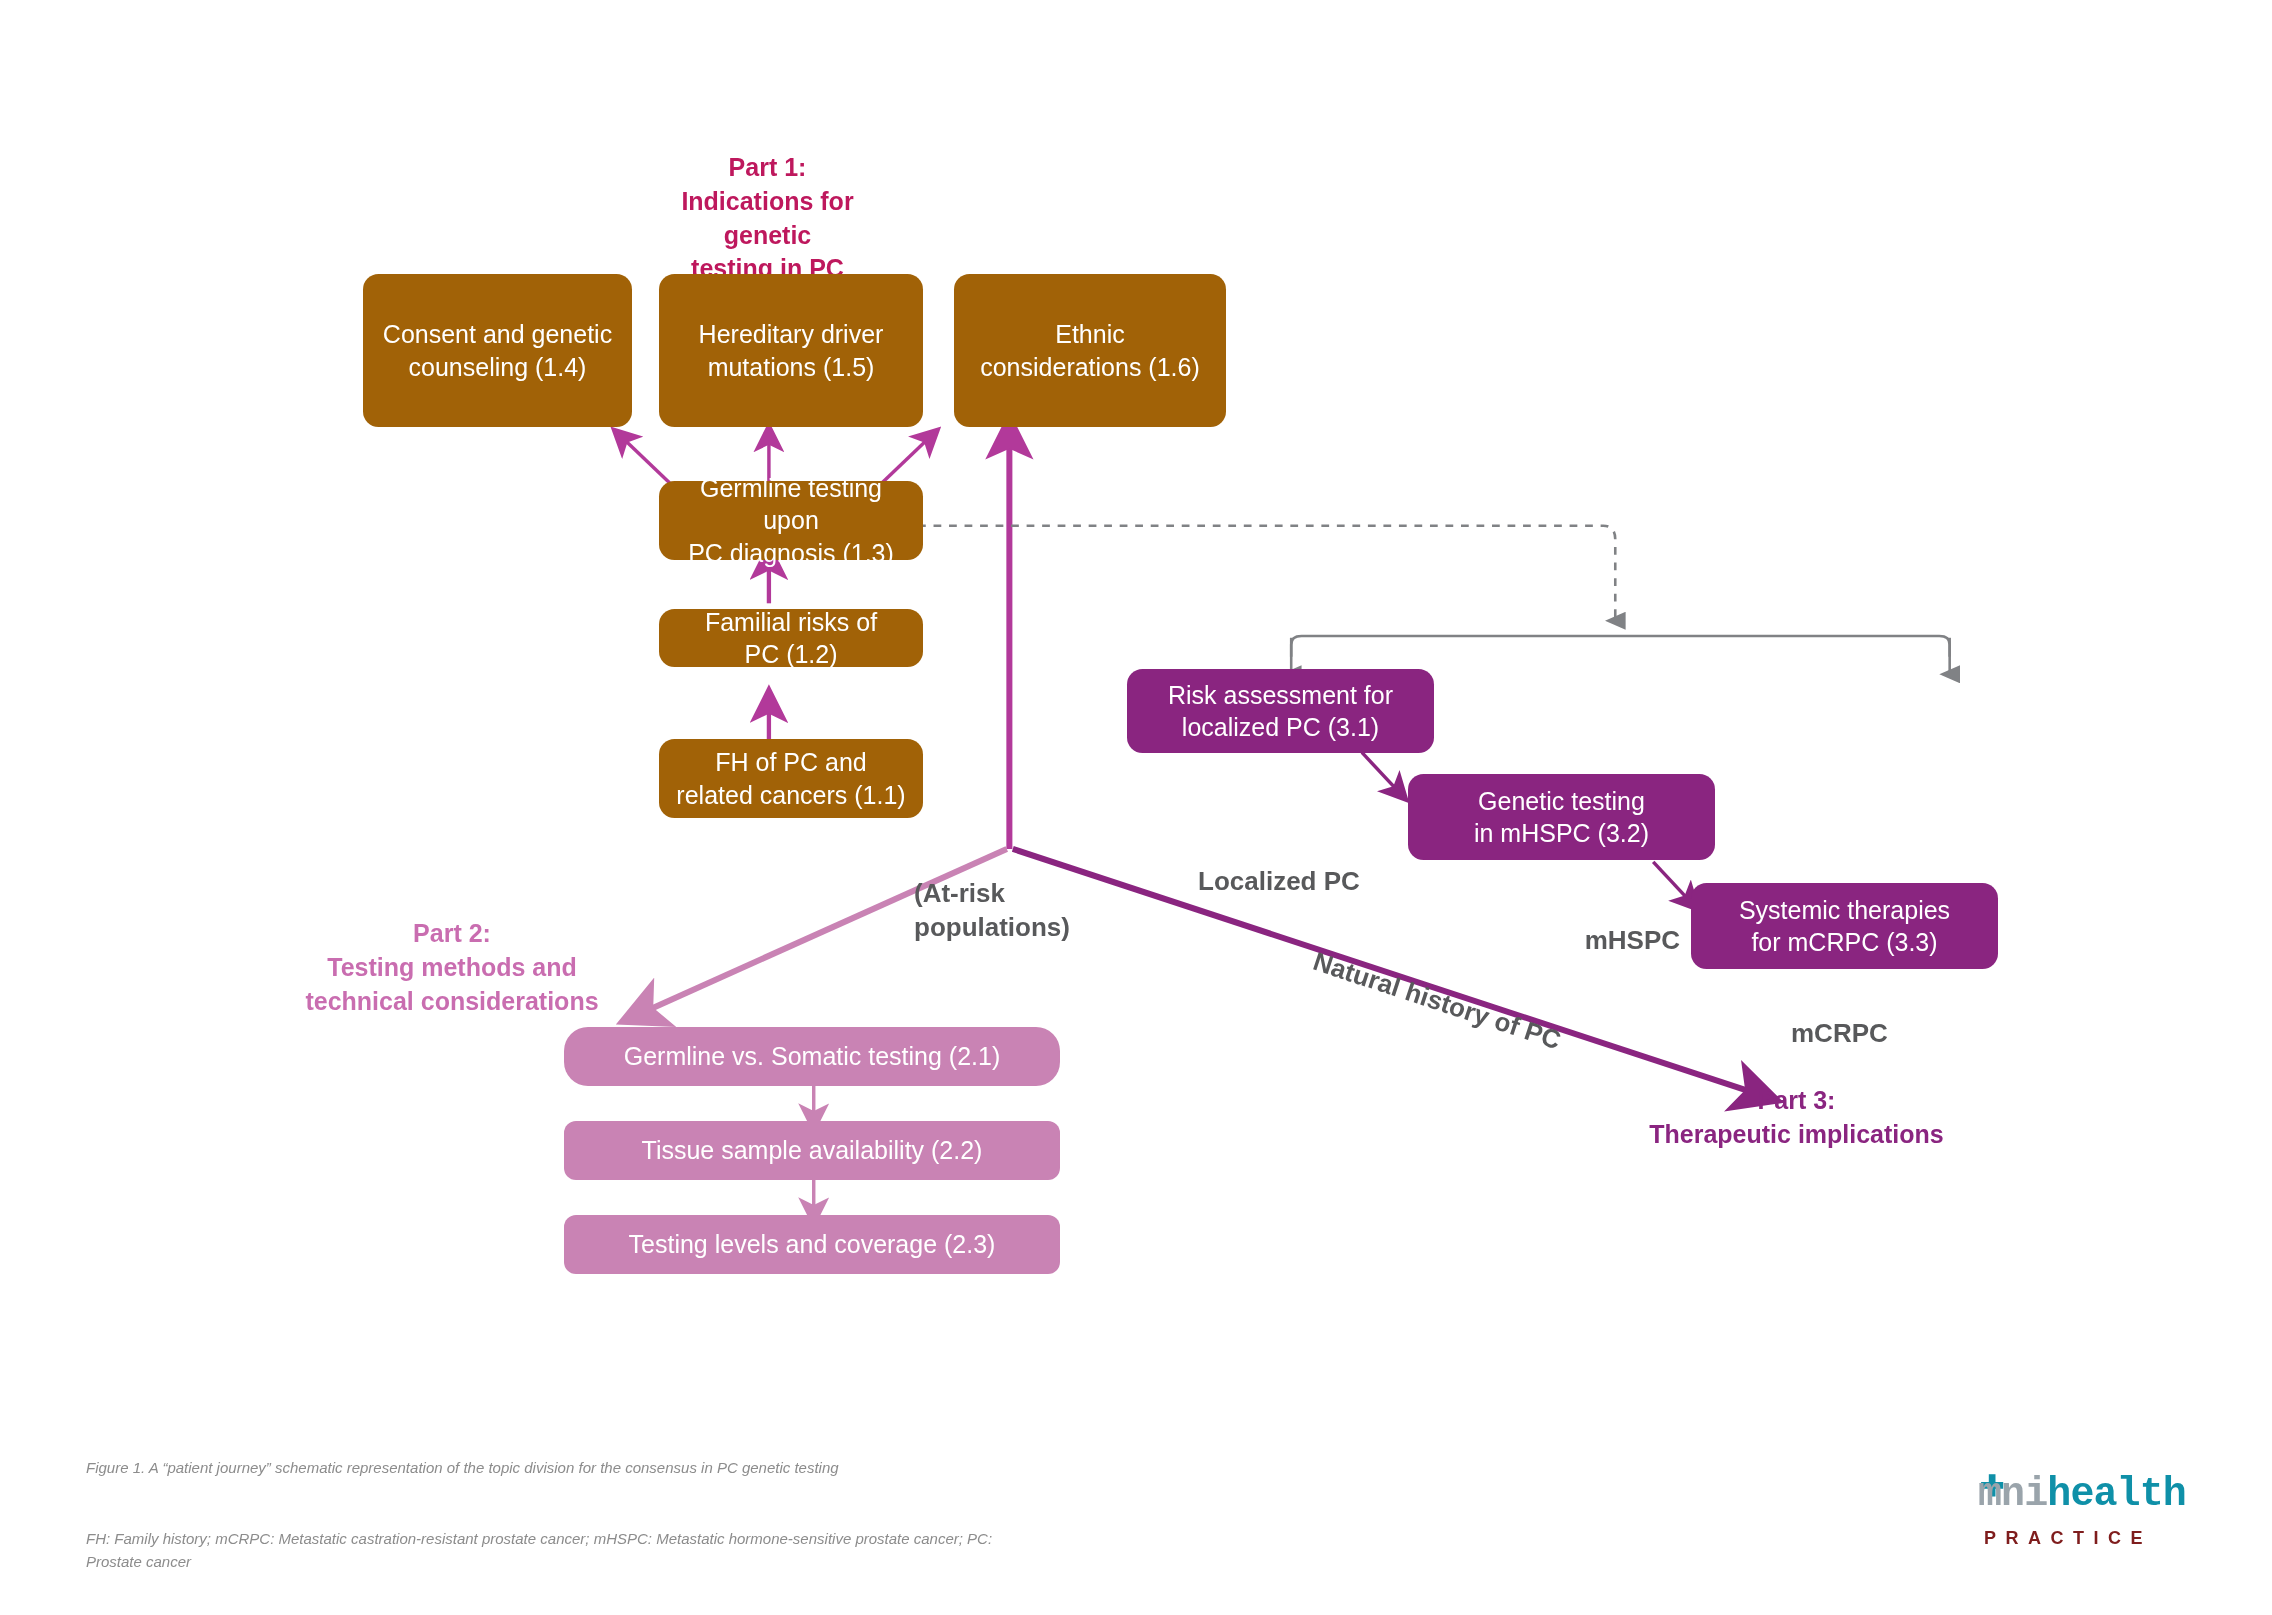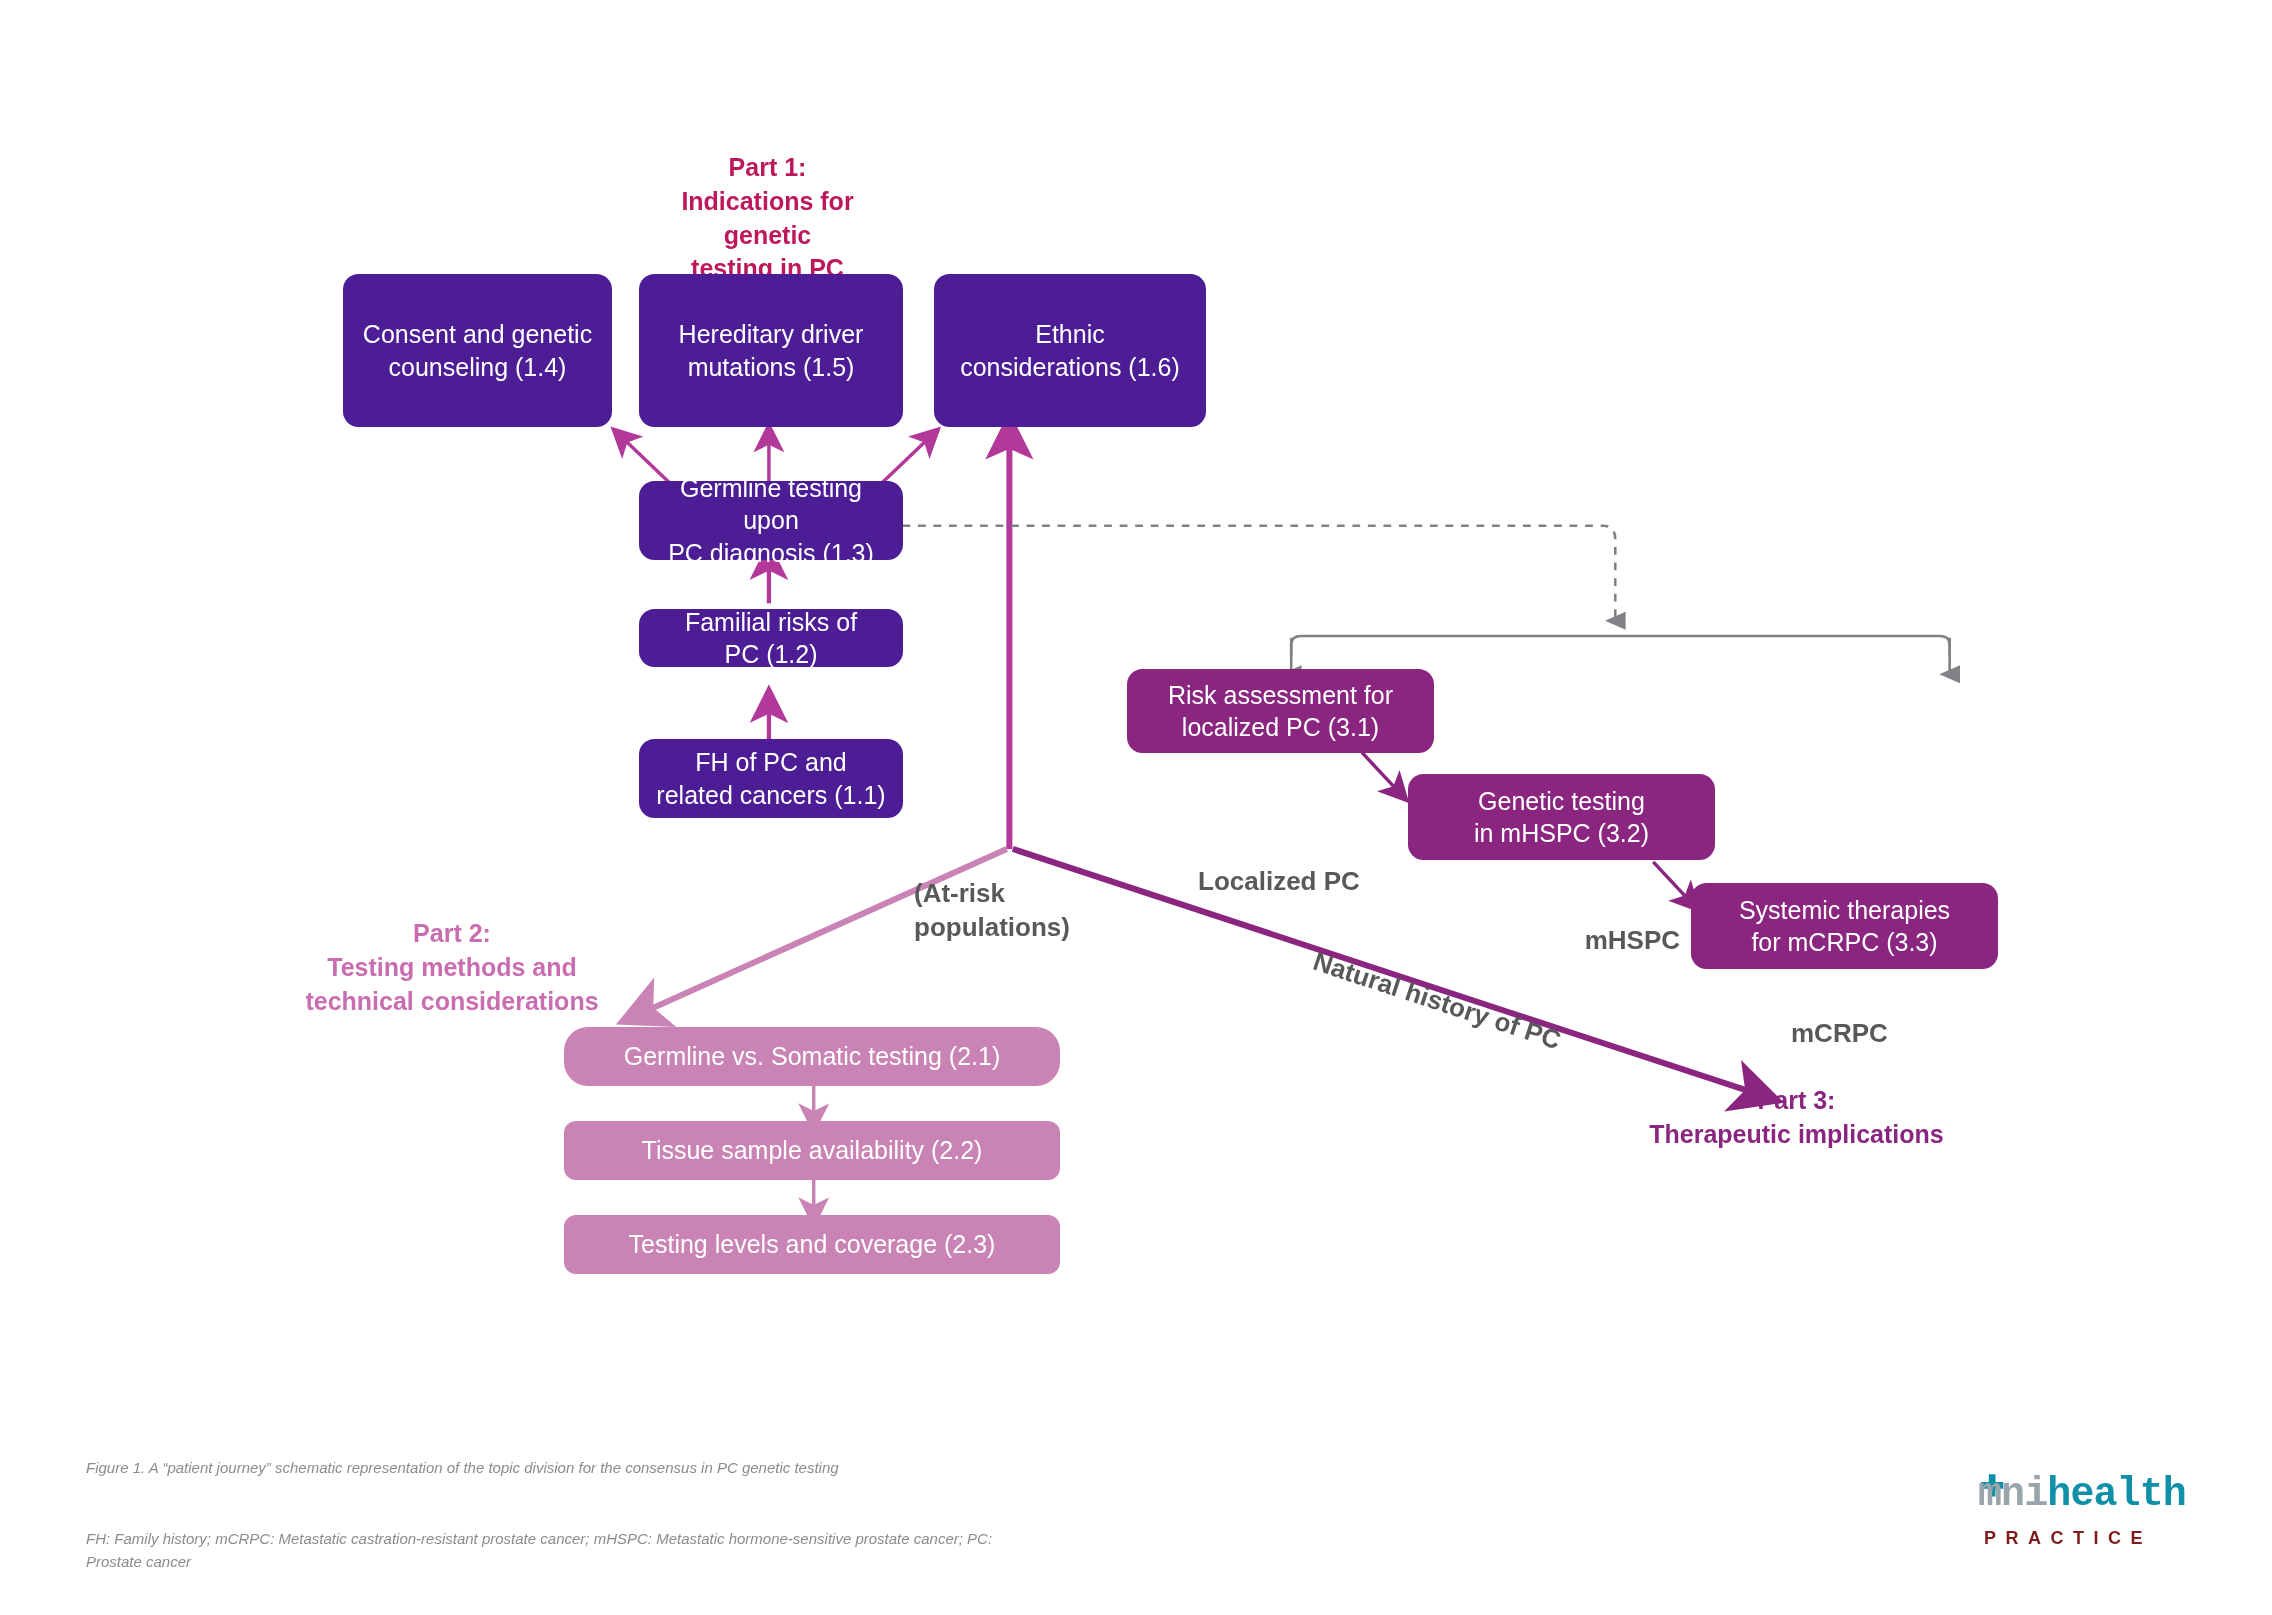--- a/index.html
+++ b/index.html
@@ -19,21 +19,21 @@
     color:#ffffff;
     display:flex;align-items:center;justify-content:center;
     text-align:center;
     line-height:1.3;
     font-size:25px;
     font-weight:400;
     padding:5.2px 12px;
     box-sizing:border-box;
     white-space:pre-line;
   }
-  .p1{background:#4c1d95;}
+  .p1{background:#a16207;margin-left:20px;}
   .p2{background:#c983b4;}
   .p3{background:#8a2580;}
 
   .heading{
     position:absolute;
     font-weight:bold;
     text-align:center;
     line-height:1.35;
     font-size:25px;
     white-space:pre-line;

